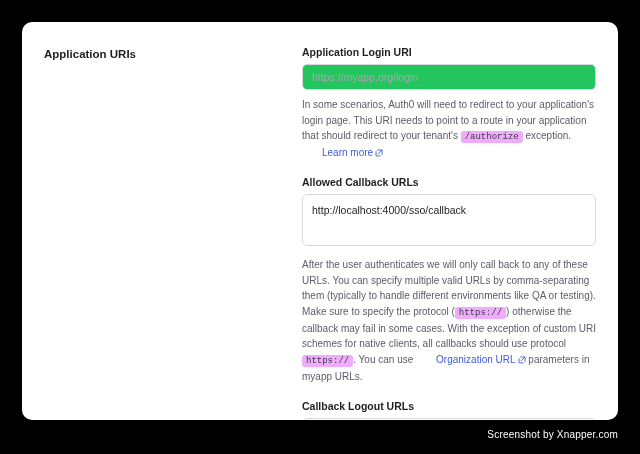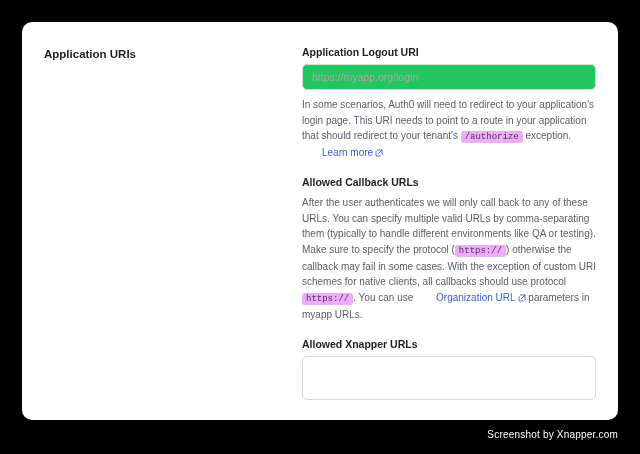--- a/index.html
+++ b/index.html
@@ -138,44 +138,45 @@
 
 <div class="screen">
   <div class="card">
     <div class="card-inner">
 
       <div class="section-title">Application URIs</div>
 
       <div class="fields">
 
         <div class="field-block">
-          <div class="field-label">Application Logout URI</div>
+          <div class="field-label">Application Login URI</div>
           <input class="text-input" type="text" value="" placeholder="https://myapp.org/login" style="">
           <div class="help">
             <span>In some scenarios, Auth0 will need to redirect to your application's login page. This URI needs to point to a route in your application that should redirect to your tenant's </span><code class="inline">/authorize</code><span> exception. </span><a class="link" href="#">Learn more</a><span class="ext-icon"><svg width="8" height="8" viewBox="0 0 10 10">
                   <path d="M3.2 1.2h5.6v5.6" fill="none" stroke="#3b5bdb" stroke-width="1.1" stroke-linecap="round"></path>
                   <path d="M8.5 1.5L4.2 5.8" fill="none" stroke="#3b5bdb" stroke-width="1.1" stroke-linecap="round"></path>
                   <path d="M6.6 8.6H1.3V3.3" fill="none" stroke="#3b5bdb" stroke-width="1.1" stroke-linecap="round"></path>
                 </svg></span>
           </div>
         </div>
 
         <div class="field-block">
           <div class="field-label">Allowed Callback URLs</div>
+          <textarea class="textarea ta-callback" placeholder="" style="">http://localhost:4000/sso/callback</textarea>
           <div class="help">
             <span>After the user authenticates we will only call back to any of these URLs. You can specify multiple valid URLs by comma-separating them (typically to handle different environments like QA or testing). Make sure to specify the protocol (</span><code class="inline">https://</code><span>) otherwise the callback may fail in some cases. With the exception of custom URI schemes for native clients, all callbacks should use protocol </span><code class="inline">https://</code><span>. You can use </span><a class="link" href="#">Organization URL</a><span class="ext-icon"><svg width="8" height="8" viewBox="0 0 10 10">
                   <path d="M3.2 1.2h5.6v5.6" fill="none" stroke="#3b5bdb" stroke-width="1.1" stroke-linecap="round"></path>
                   <path d="M8.5 1.5L4.2 5.8" fill="none" stroke="#3b5bdb" stroke-width="1.1" stroke-linecap="round"></path>
                   <path d="M6.6 8.6H1.3V3.3" fill="none" stroke="#3b5bdb" stroke-width="1.1" stroke-linecap="round"></path>
                 </svg></span><span> parameters in myapp URLs.</span>
           </div>
         </div>
 
         <div class="field-block">
-          <div class="field-label">Allowed Xnapper URLs</div>
+          <div class="field-label">Callback Logout URLs</div>
           <textarea class="textarea ta-logout" placeholder="" style=""></textarea>
           
         </div>
 
       </div>
     </div>
   </div>
 
   <div class="watermark">Screenshot by Xnapper.com</div>
 </div>

